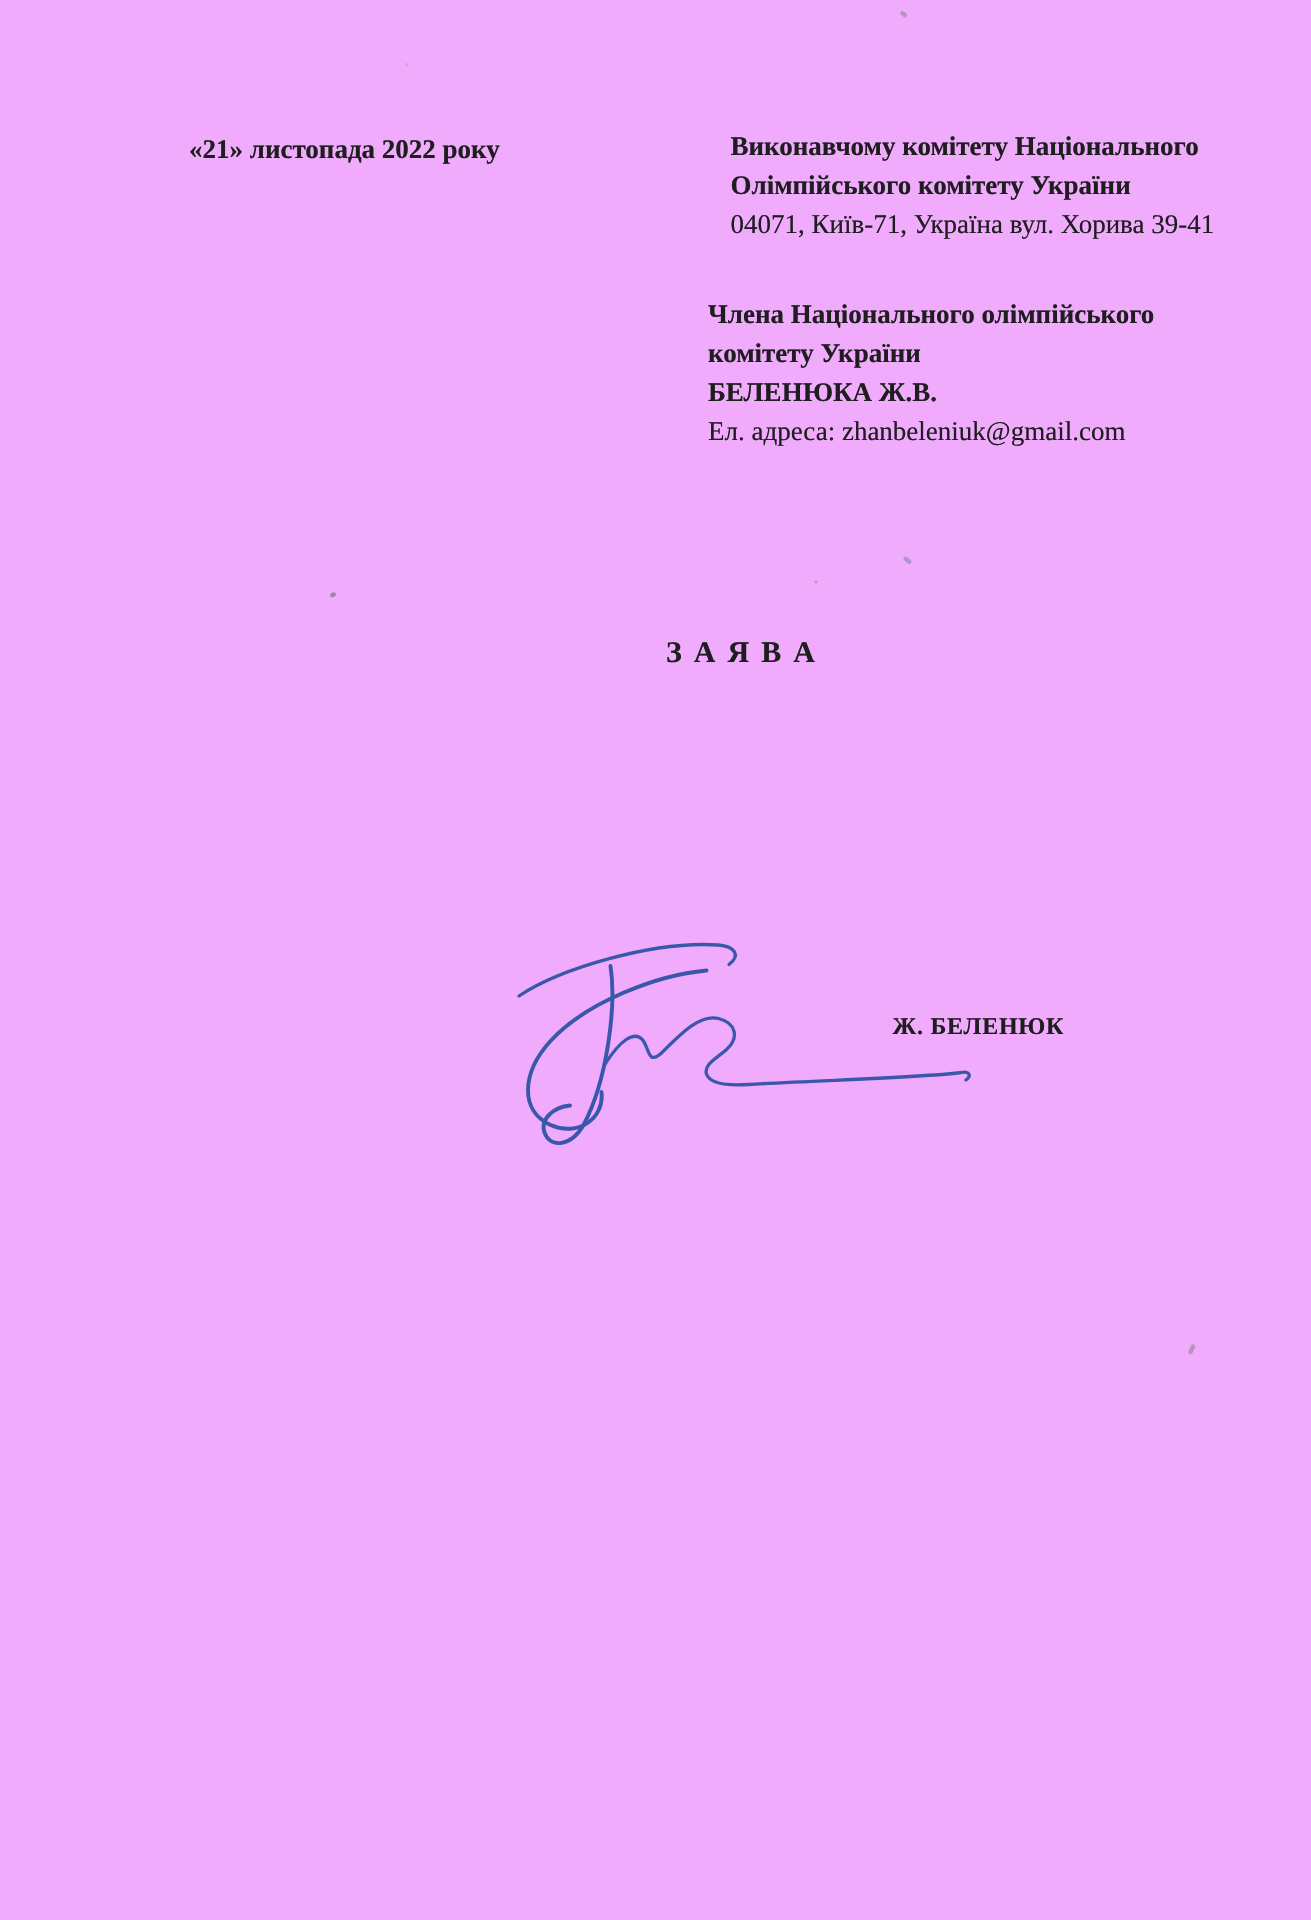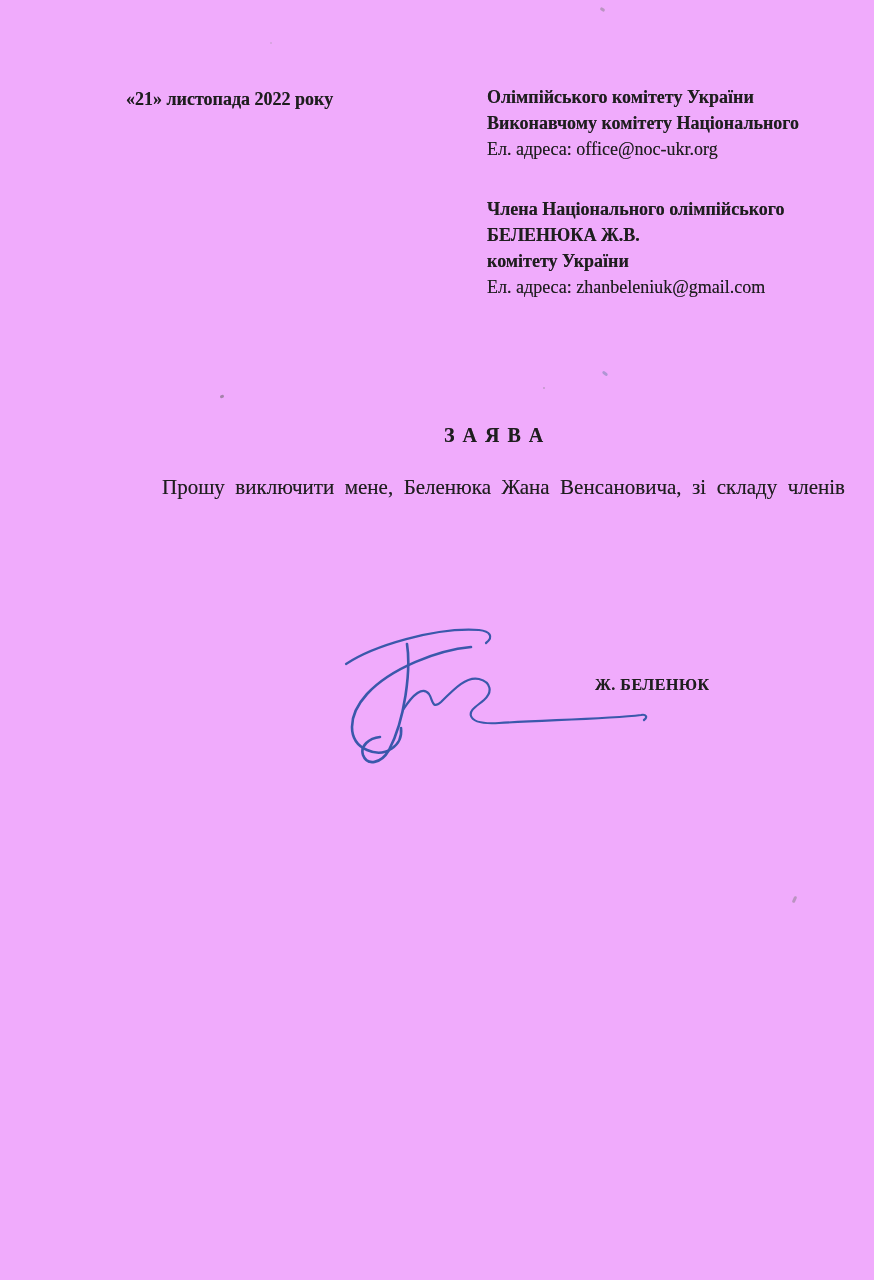--- a/index.html
+++ b/index.html
@@ -27,21 +27,21 @@
   .bold { font-weight: bold; }
   .date-line {
     left: 126px;
     top: 86px;
   }
   .addr-block-1 {
     left: 487px;
     top: 84px;
   }
   .addr-block-2 {
-    left: 487px;
+    left: 472px;
     top: 196px;
   }
   .title-line {
     left: 444px;
     top: 422px;
     font-size: 20px;
     font-weight: bold;
     letter-spacing: 1.5px;
   }
   .body-block {
@@ -80,36 +80,35 @@
   .speck.dash { border-radius: 2px; }
 </style>
 </head>
 <body>
 
 <div class="page">
 
   <div class="abs txt bold date-line">«21» листопада 2022 року</div>
 
   <div class="abs addr-block-1">
+    <div class="txt bold">Виконавчому комітету Національного</div>
     <div class="txt bold">Олімпійського комітету України</div>
-    <div class="txt bold">Виконавчому комітету Національного</div>
-    <div class="txt">Ел. адреса: office@noc-ukr.org</div>
+    <div class="txt">04071, Київ-71, Україна вул. Хорива 39-41</div>
   </div>
 
   <div class="abs addr-block-2">
     <div class="txt bold">Члена Національного олімпійського</div>
+    <div class="txt bold">комітету України</div>
     <div class="txt bold">БЕЛЕНЮКА Ж.В.</div>
-    <div class="txt bold">комітету України</div>
     <div class="txt">Ел. адреса: zhanbeleniuk@gmail.com</div>
   </div>
 
   <div class="abs txt title-line">З А Я В А</div>
 
   <div class="abs body-block">
-    <div class="body-line first">Прошу виключити мене, Беленюка Жана Венсановича, зі складу членів</div>
   </div>
 
   <svg class="abs sig-svg" viewBox="0 0 320 170" xmlns="http://www.w3.org/2000/svg">
     <g fill="none" stroke="#3a58ab" stroke-linecap="round" stroke-linejoin="round">
       <path d="M 13 64 C 40 46, 102 27, 146 30 C 157 31, 161 37, 153 43" stroke-width="2.2"></path>
       <path d="M 138 47 C 105 50, 58 68, 34 94 C 14 116, 14 141, 34 150 C 52 158, 70 146, 68 128" stroke-width="2.6"></path>
       <path d="M 74 44 C 78 70, 72 120, 56 150 C 48 164, 34 166, 30 155 C 27 146, 36 138, 47 137" stroke-width="2.6"></path>
       <path d="M 70 110 C 80 94, 90 86, 96 94 C 100 100, 99 110, 108 102 C 122 88, 134 76, 146 79 C 158 82, 160 92, 151 100 C 144 106, 136 110, 138 116 C 140 122, 150 124, 166 123 C 215 120, 275 119, 308 115 C 313 114, 315 117, 311 120" stroke-width="2.2"></path>
     </g>
   </svg>

